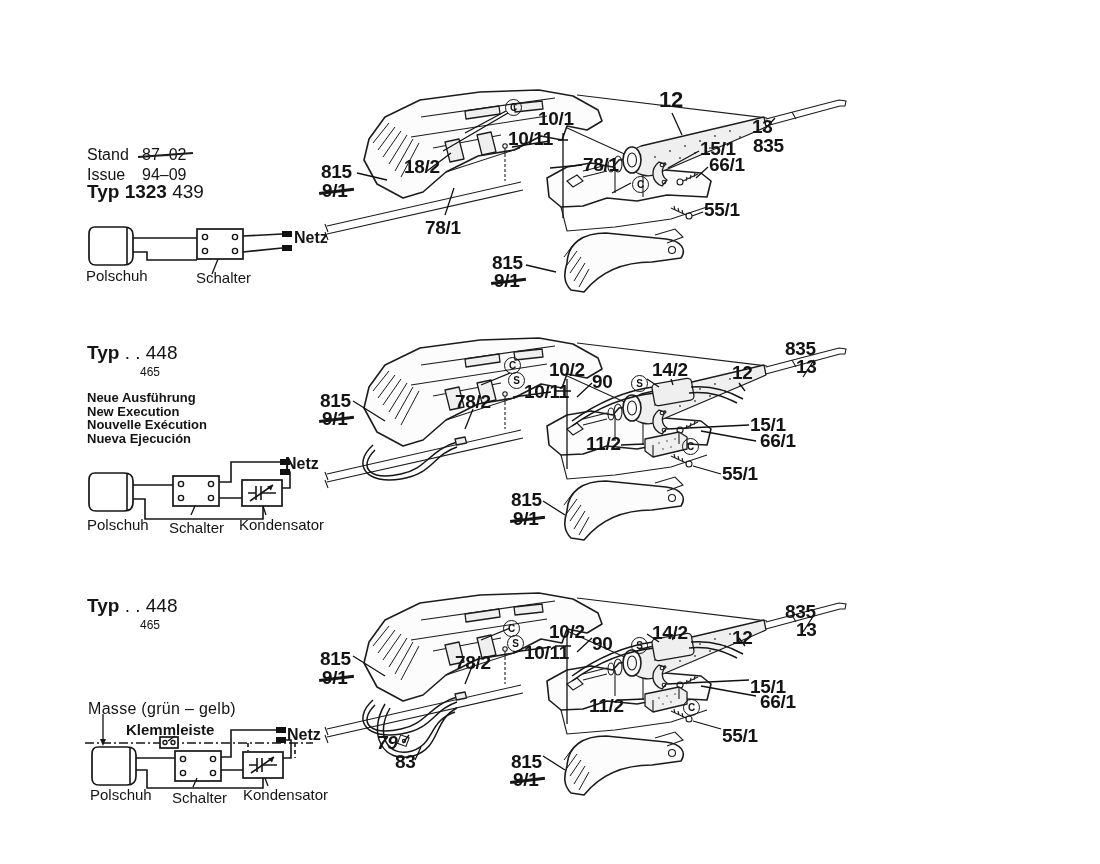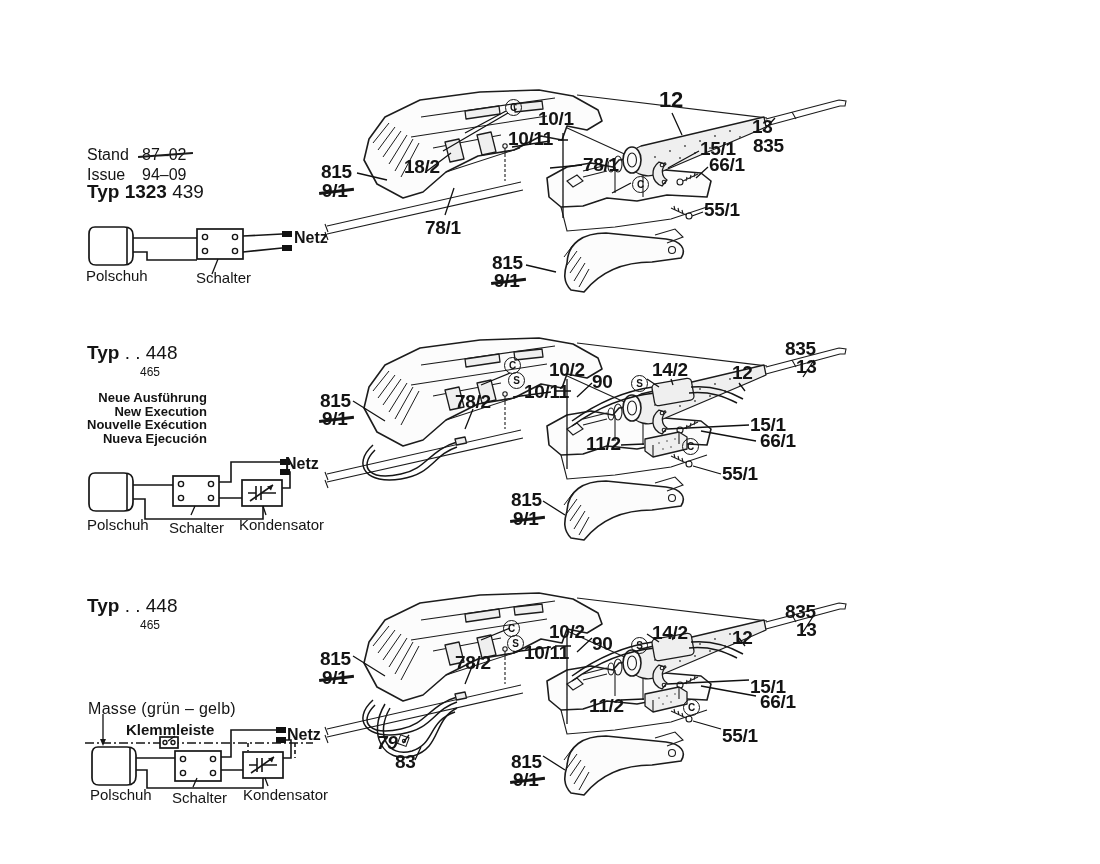--- a/index.html
+++ b/index.html
@@ -13,21 +13,21 @@
   .meta-row{position:absolute;left:87px;font-size:16px;white-space:nowrap;}
   .meta-label{display:inline-block;width:55px;margin-top:40px;}
   .struck{position:relative;display:inline-block;}
   .struck::after{content:"";position:absolute;left:-4px;right:-6px;top:8px;height:2.2px;
                  background:#1a1a1a;transform:rotate(-4deg);}
   .typ-sub{position:absolute;font-size:19px;white-space:nowrap;}
   .typ-second{position:absolute;font-size:12px;}
 
   
   .desc{position:absolute;}
-  .desc-line{font-size:13px;font-weight:bold;line-height:13.6px;white-space:nowrap;text-align:right;}
+  .desc-line{font-size:13px;font-weight:bold;line-height:13.6px;white-space:nowrap;}
 
   
   .wlabel{position:absolute;font-size:15px;white-space:nowrap;}
   .wlabel.bold{font-weight:bold;font-size:16px;}
   .masse-label{position:absolute;font-size:16px;white-space:nowrap;letter-spacing:.3px;text-align:right;}
   .klemm-label{position:absolute;font-size:15px;font-weight:bold;white-space:nowrap;}
 
   
   .callout{position:absolute;font-size:19px;font-weight:bold;line-height:19px;
            letter-spacing:-.3px;white-space:nowrap;z-index:5;}

